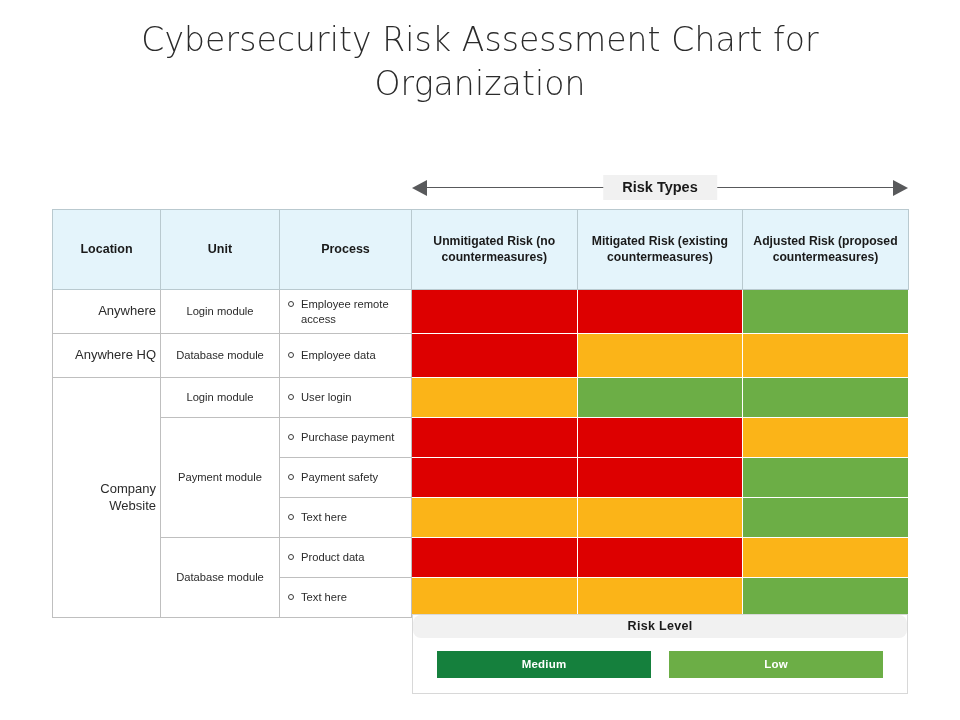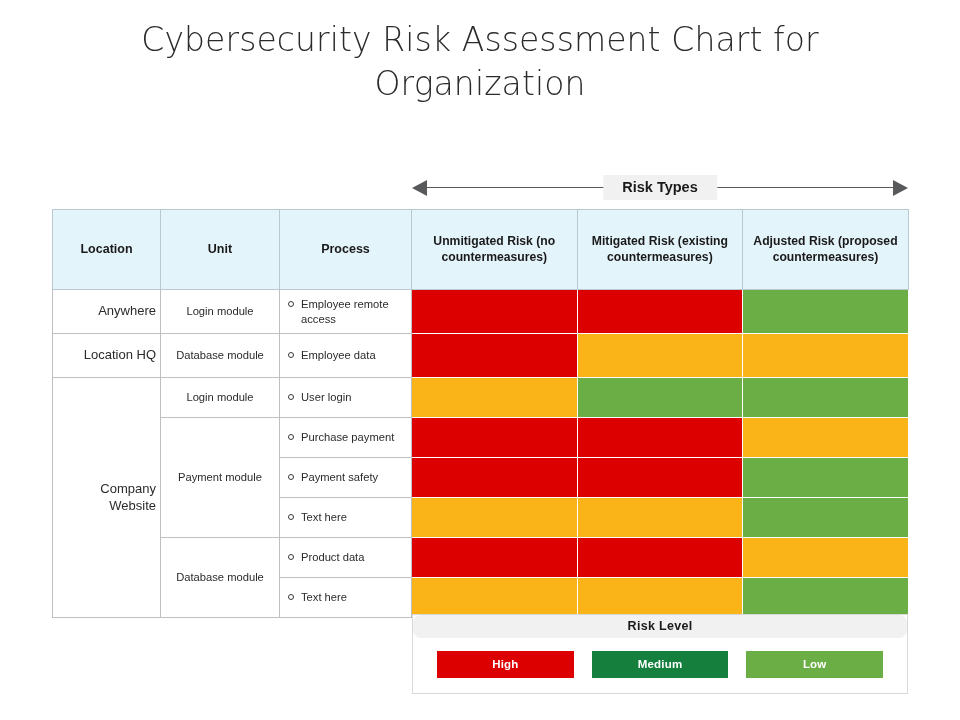--- a/index.html
+++ b/index.html
@@ -213,21 +213,21 @@
           <span class="swatch" style="background: rgb(221, 0, 0);"></span>
         </td>
         <td class="swatch-cell">
           <span class="swatch" style="background: rgb(221, 0, 0);"></span>
         </td>
         <td class="swatch-cell">
           <span class="swatch" style="background: rgb(108, 174, 70);"></span>
         </td>
       </tr>
       <tr class="r-tall">
-        <td class="loc-cell" rowspan="1">Location  HQ</td>
+        <td class="loc-cell" rowspan="1">Anywhere  HQ</td>
         <td class="unit-cell" rowspan="1">Database module</td>
         <td class="process-cell">
           <span class="proc-wrap">
             <span class="proc-bullet"></span>
             <span class="proc-text">Employee data</span>
           </span>
         </td>
         <td class="swatch-cell">
           <span class="swatch" style="background: rgb(221, 0, 0);"></span>
         </td>
@@ -343,17 +343,16 @@
         <td class="swatch-cell">
           <span class="swatch" style="background: rgb(108, 174, 70);"></span>
         </td>
       </tr>
     </tbody>
 </table>
 
 <div id="legend">
   <div id="legend-title">Risk Level</div>
   <div id="legend-items">
-      <div class="legend-chip" style="background: rgb(221, 0, 0);">High</div>
       <div class="legend-chip" style="background: #15803d;">Medium</div>
       <div class="legend-chip" style="background: rgb(108, 174, 70);">Low</div>
     </div>
 </div>
 
 </body></html>

